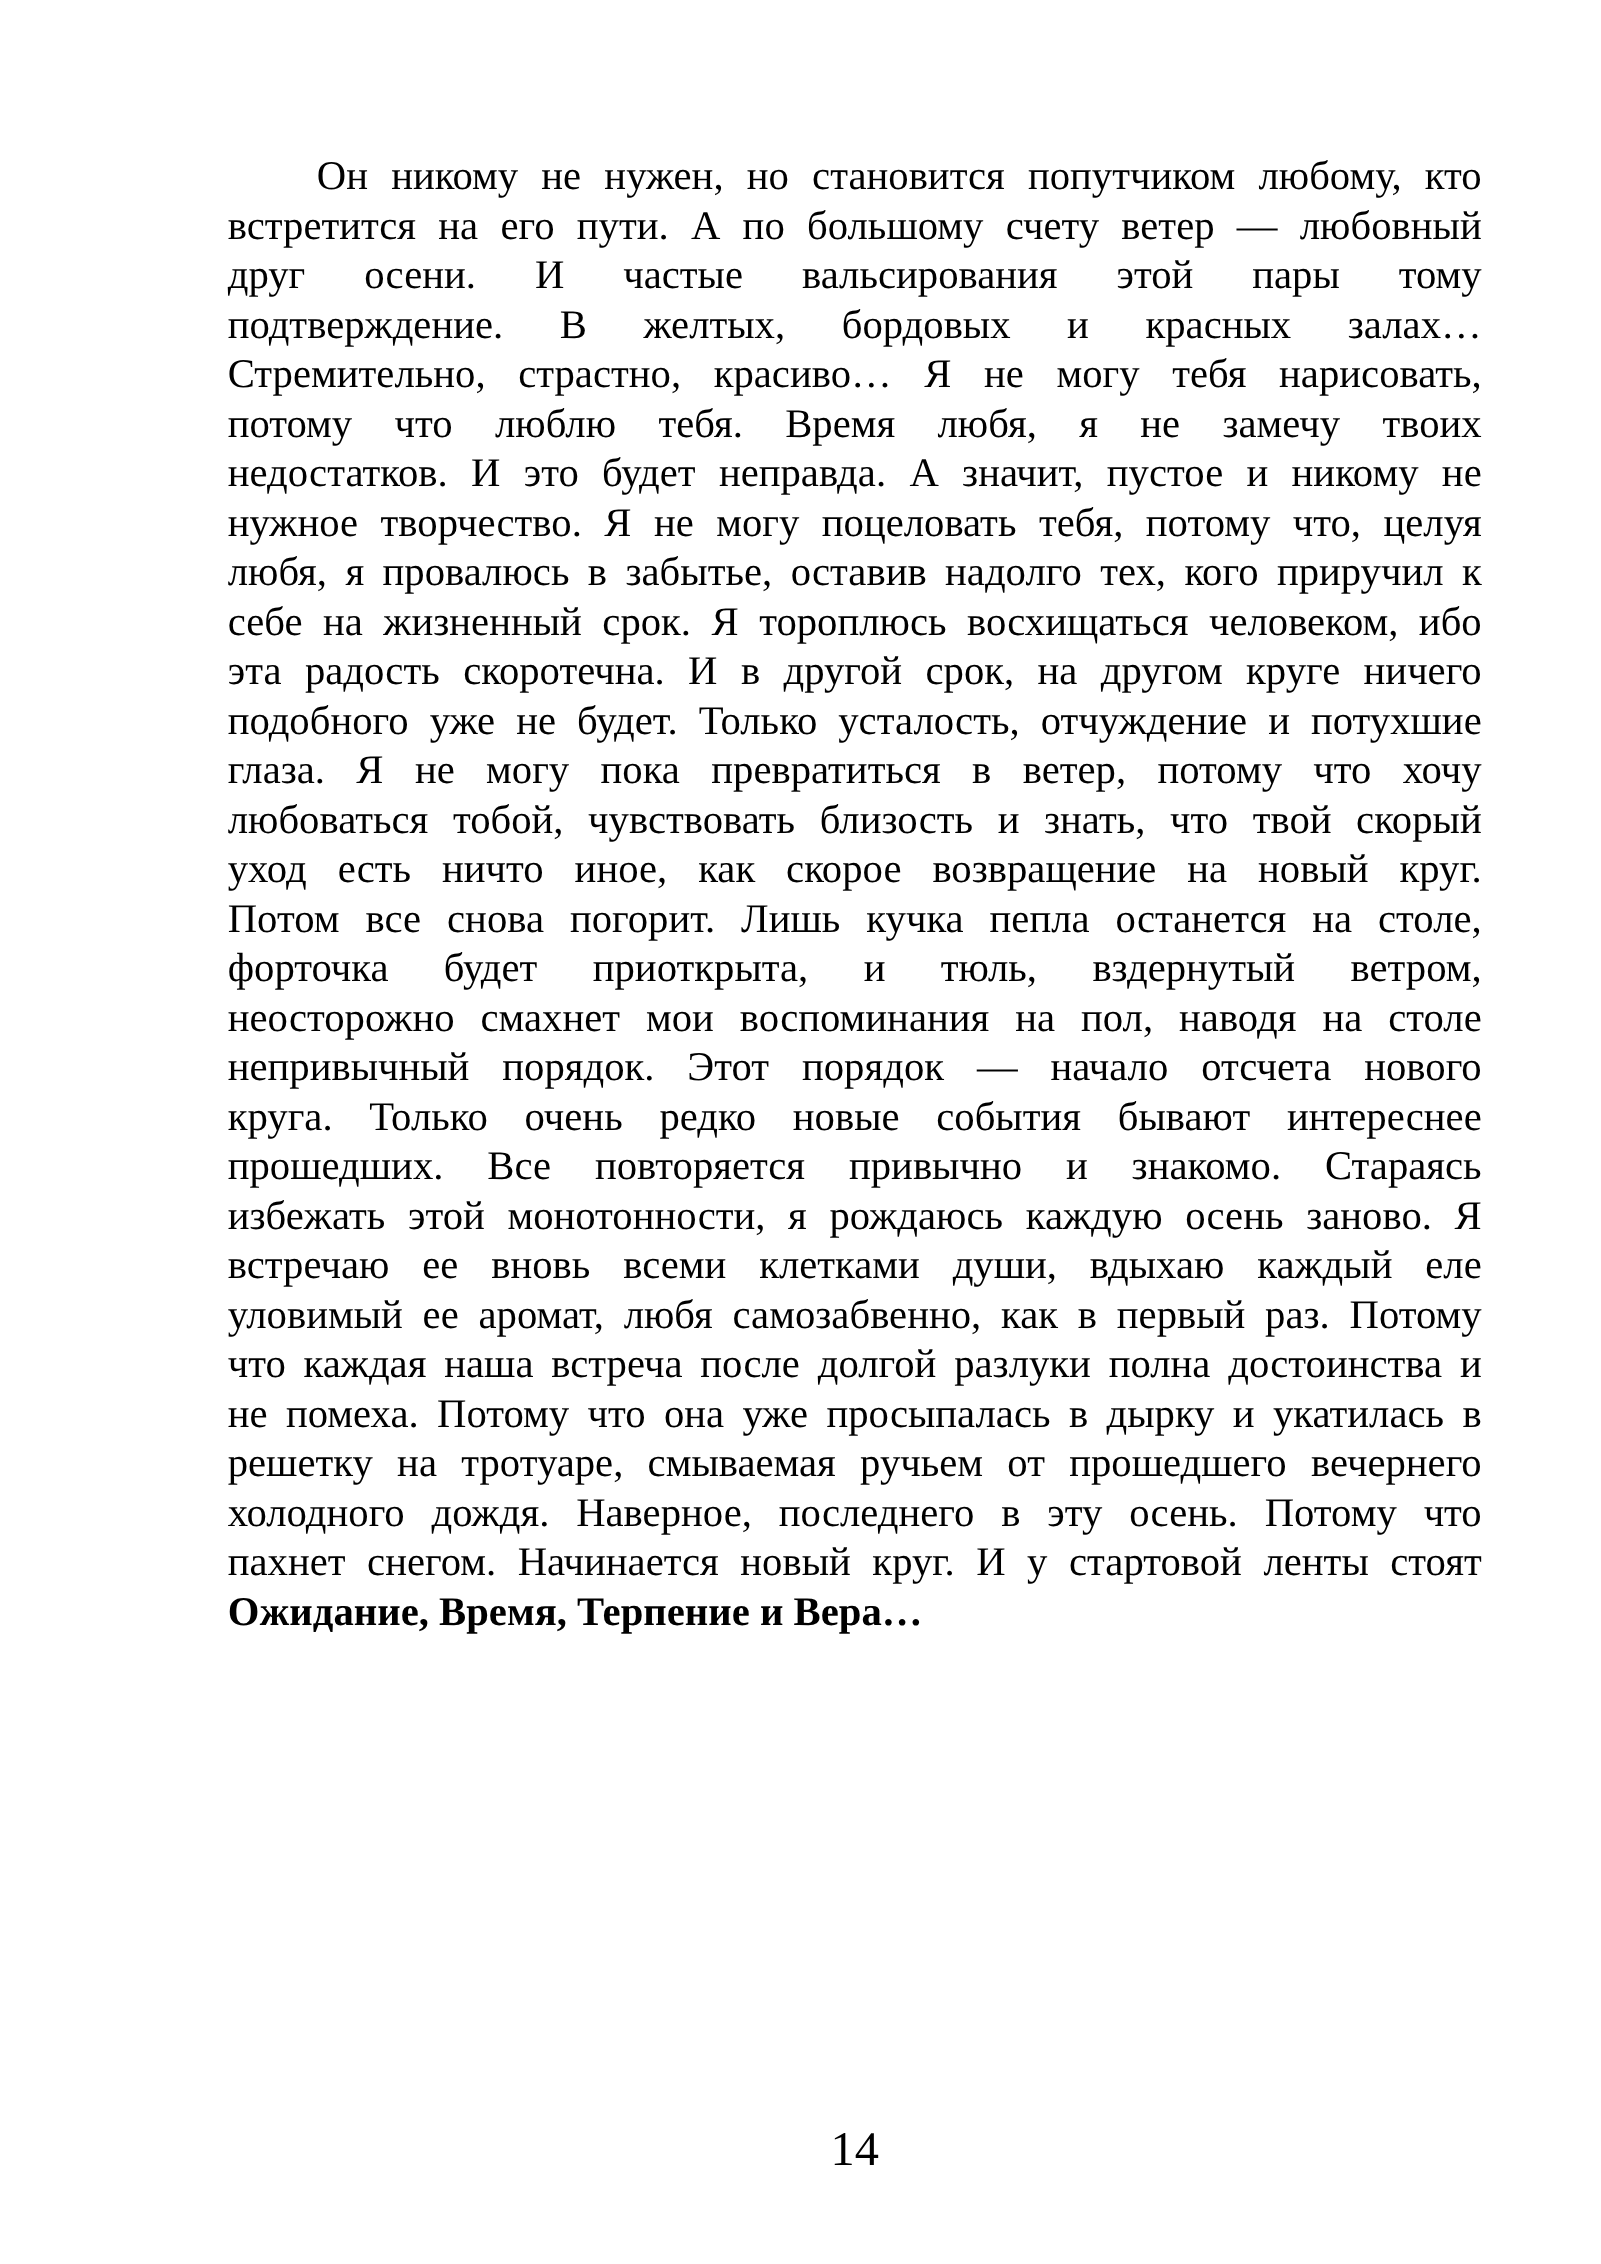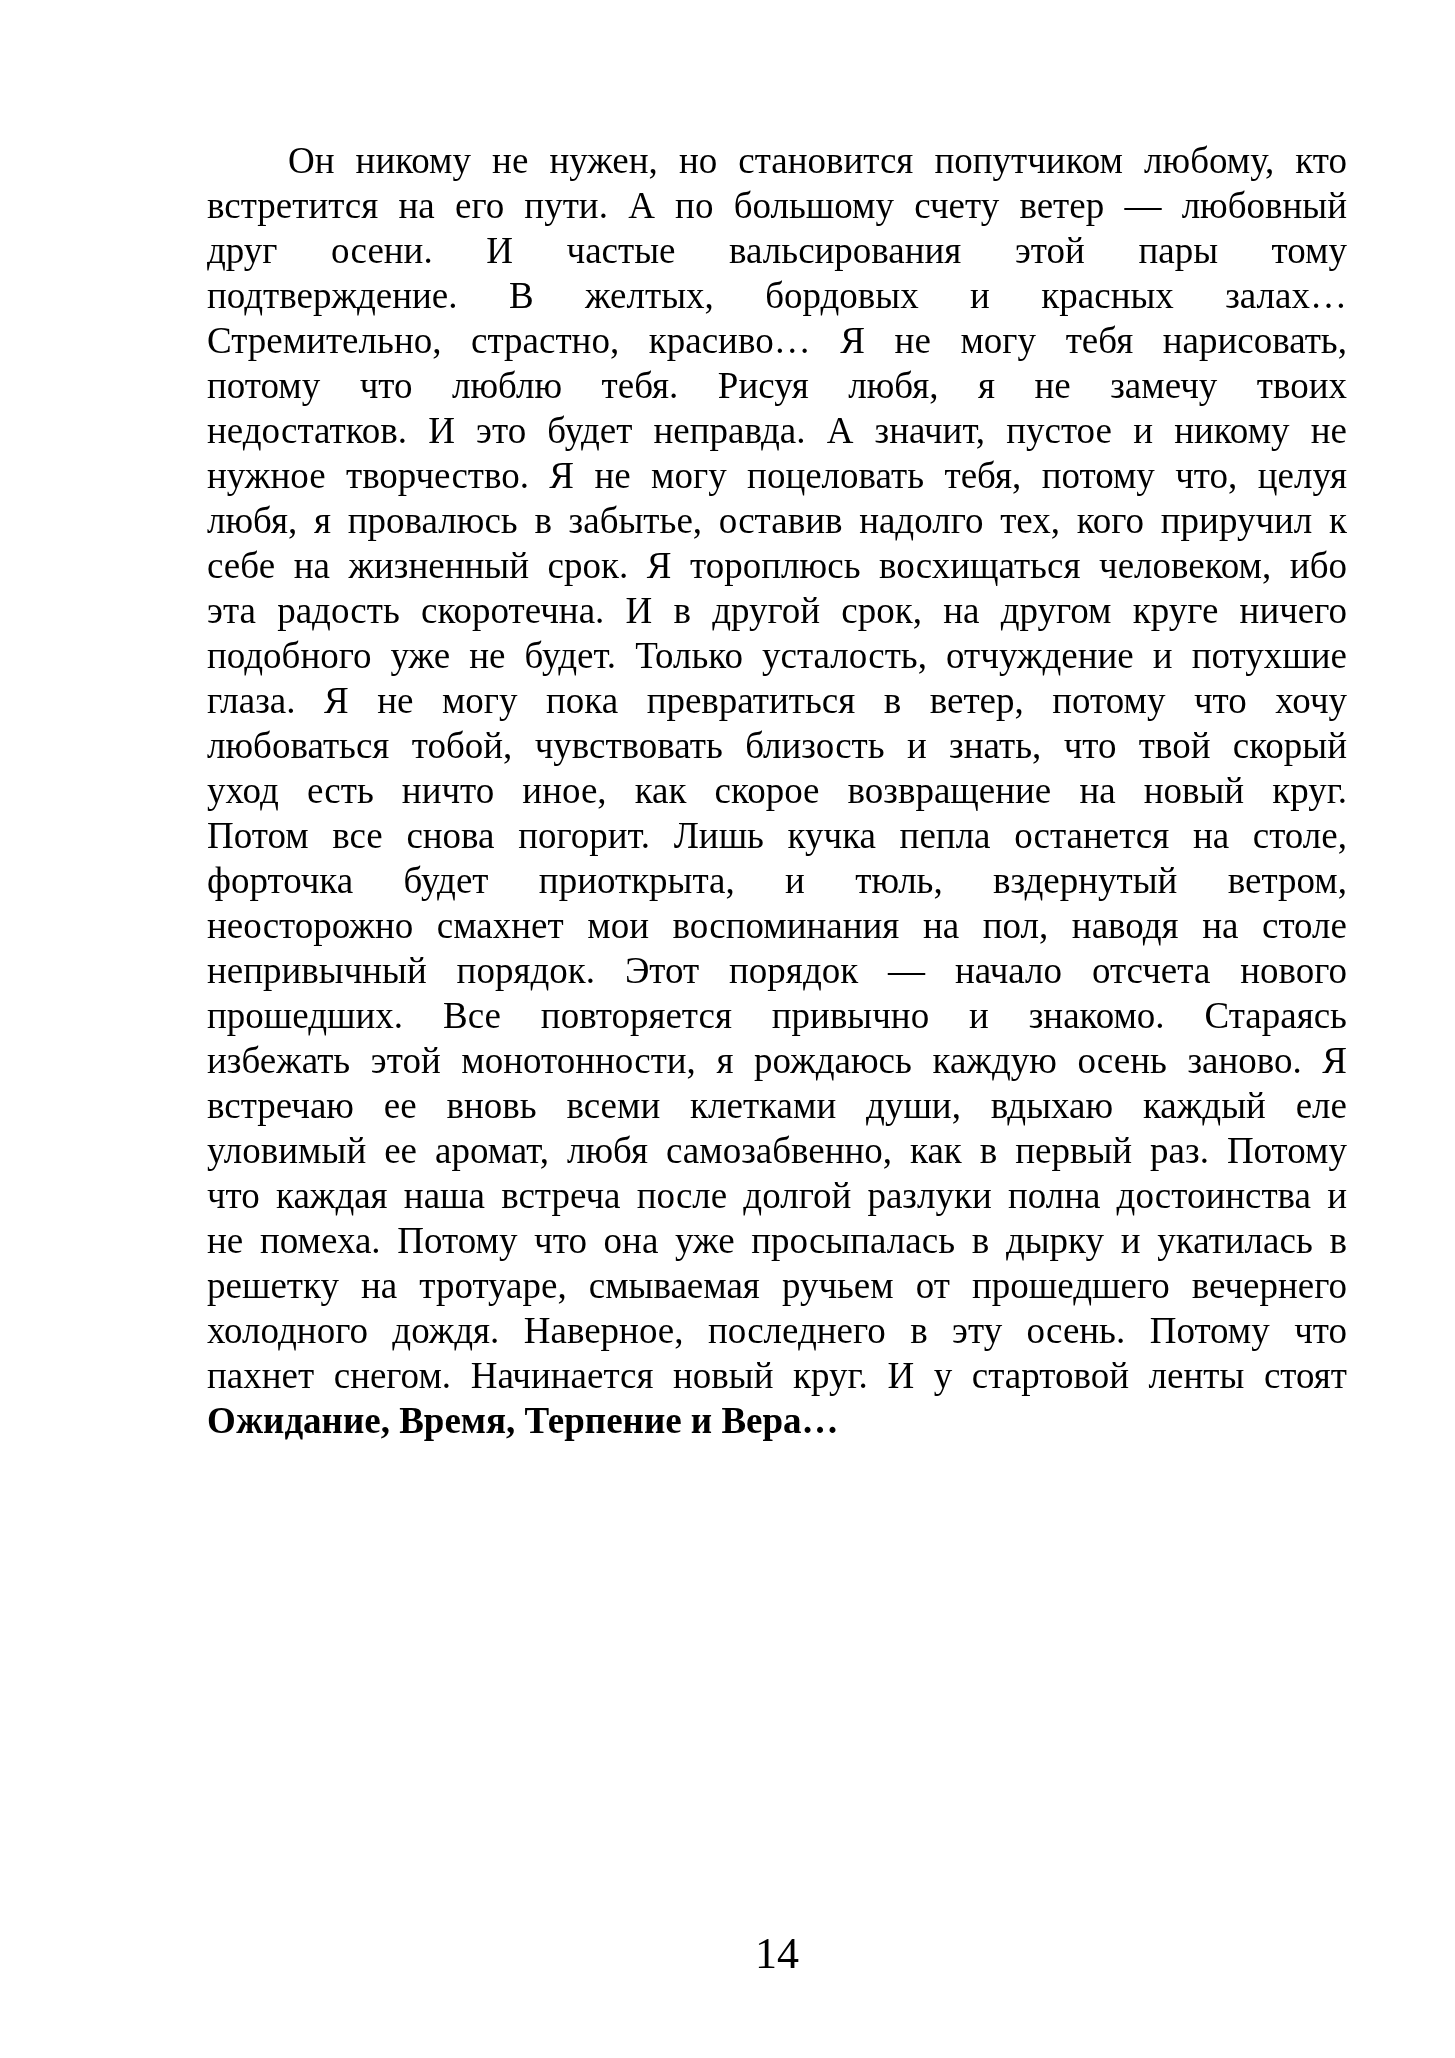--- a/index.html
+++ b/index.html
@@ -58,34 +58,35 @@
 </head>
 <body>
 
 <div class="page">
   <div class="text-block">
       <div class="text-line first">Он никому не нужен, но становится попутчиком любому, кто</div>
       <div class="text-line">встретится на его пути. А по большому счету ветер — любовный</div>
       <div class="text-line">друг осени. И частые вальсирования этой пары тому</div>
       <div class="text-line">подтверждение. В желтых, бордовых и красных залах…</div>
       <div class="text-line">Стремительно, страстно, красиво… Я не могу тебя нарисовать,</div>
-      <div class="text-line">потому что люблю тебя. Рисуя любя, я не замечу твоих</div>
+      <div class="text-line">потому что люблю тебя. Время любя, я не замечу твоих</div>
       <div class="text-line">недостатков. И это будет неправда. А значит, пустое и никому не</div>
       <div class="text-line">нужное творчество. Я не могу поцеловать тебя, потому что, целуя</div>
       <div class="text-line">любя, я провалюсь в забытье, оставив надолго тех, кого приручил к</div>
       <div class="text-line">себе на жизненный срок. Я тороплюсь восхищаться человеком, ибо</div>
       <div class="text-line">эта радость скоротечна. И в другой срок, на другом круге ничего</div>
       <div class="text-line">подобного уже не будет. Только усталость, отчуждение и потухшие</div>
       <div class="text-line">глаза. Я не могу пока превратиться в ветер, потому что хочу</div>
       <div class="text-line">любоваться тобой, чувствовать близость и знать, что твой скорый</div>
       <div class="text-line">уход есть ничто иное, как скорое возвращение на новый круг.</div>
       <div class="text-line">Потом все снова погорит. Лишь кучка пепла останется на столе,</div>
       <div class="text-line">форточка будет приоткрыта, и тюль, вздернутый ветром,</div>
       <div class="text-line">неосторожно смахнет мои воспоминания на пол, наводя на столе</div>
       <div class="text-line">непривычный порядок. Этот порядок — начало отсчета нового</div>
+      <div class="text-line">круга. Только очень редко новые события бывают интереснее</div>
       <div class="text-line">прошедших. Все повторяется привычно и знакомо. Стараясь</div>
       <div class="text-line">избежать этой монотонности, я рождаюсь каждую осень заново. Я</div>
       <div class="text-line">встречаю ее вновь всеми клетками души, вдыхаю каждый еле</div>
       <div class="text-line">уловимый ее аромат, любя самозабвенно, как в первый раз. Потому</div>
       <div class="text-line">что каждая наша встреча после долгой разлуки полна достоинства и</div>
       <div class="text-line">не помеха. Потому что она уже просыпалась в дырку и укатилась в</div>
       <div class="text-line">решетку на тротуаре, смываемая ручьем от прошедшего вечернего</div>
       <div class="text-line">холодного дождя. Наверное, последнего в эту осень. Потому что</div>
       <div class="text-line">пахнет снегом. Начинается новый круг. И у стартовой ленты стоят</div>
       <div class="text-line last">Ожидание, Время, Терпение и Вера…</div>

